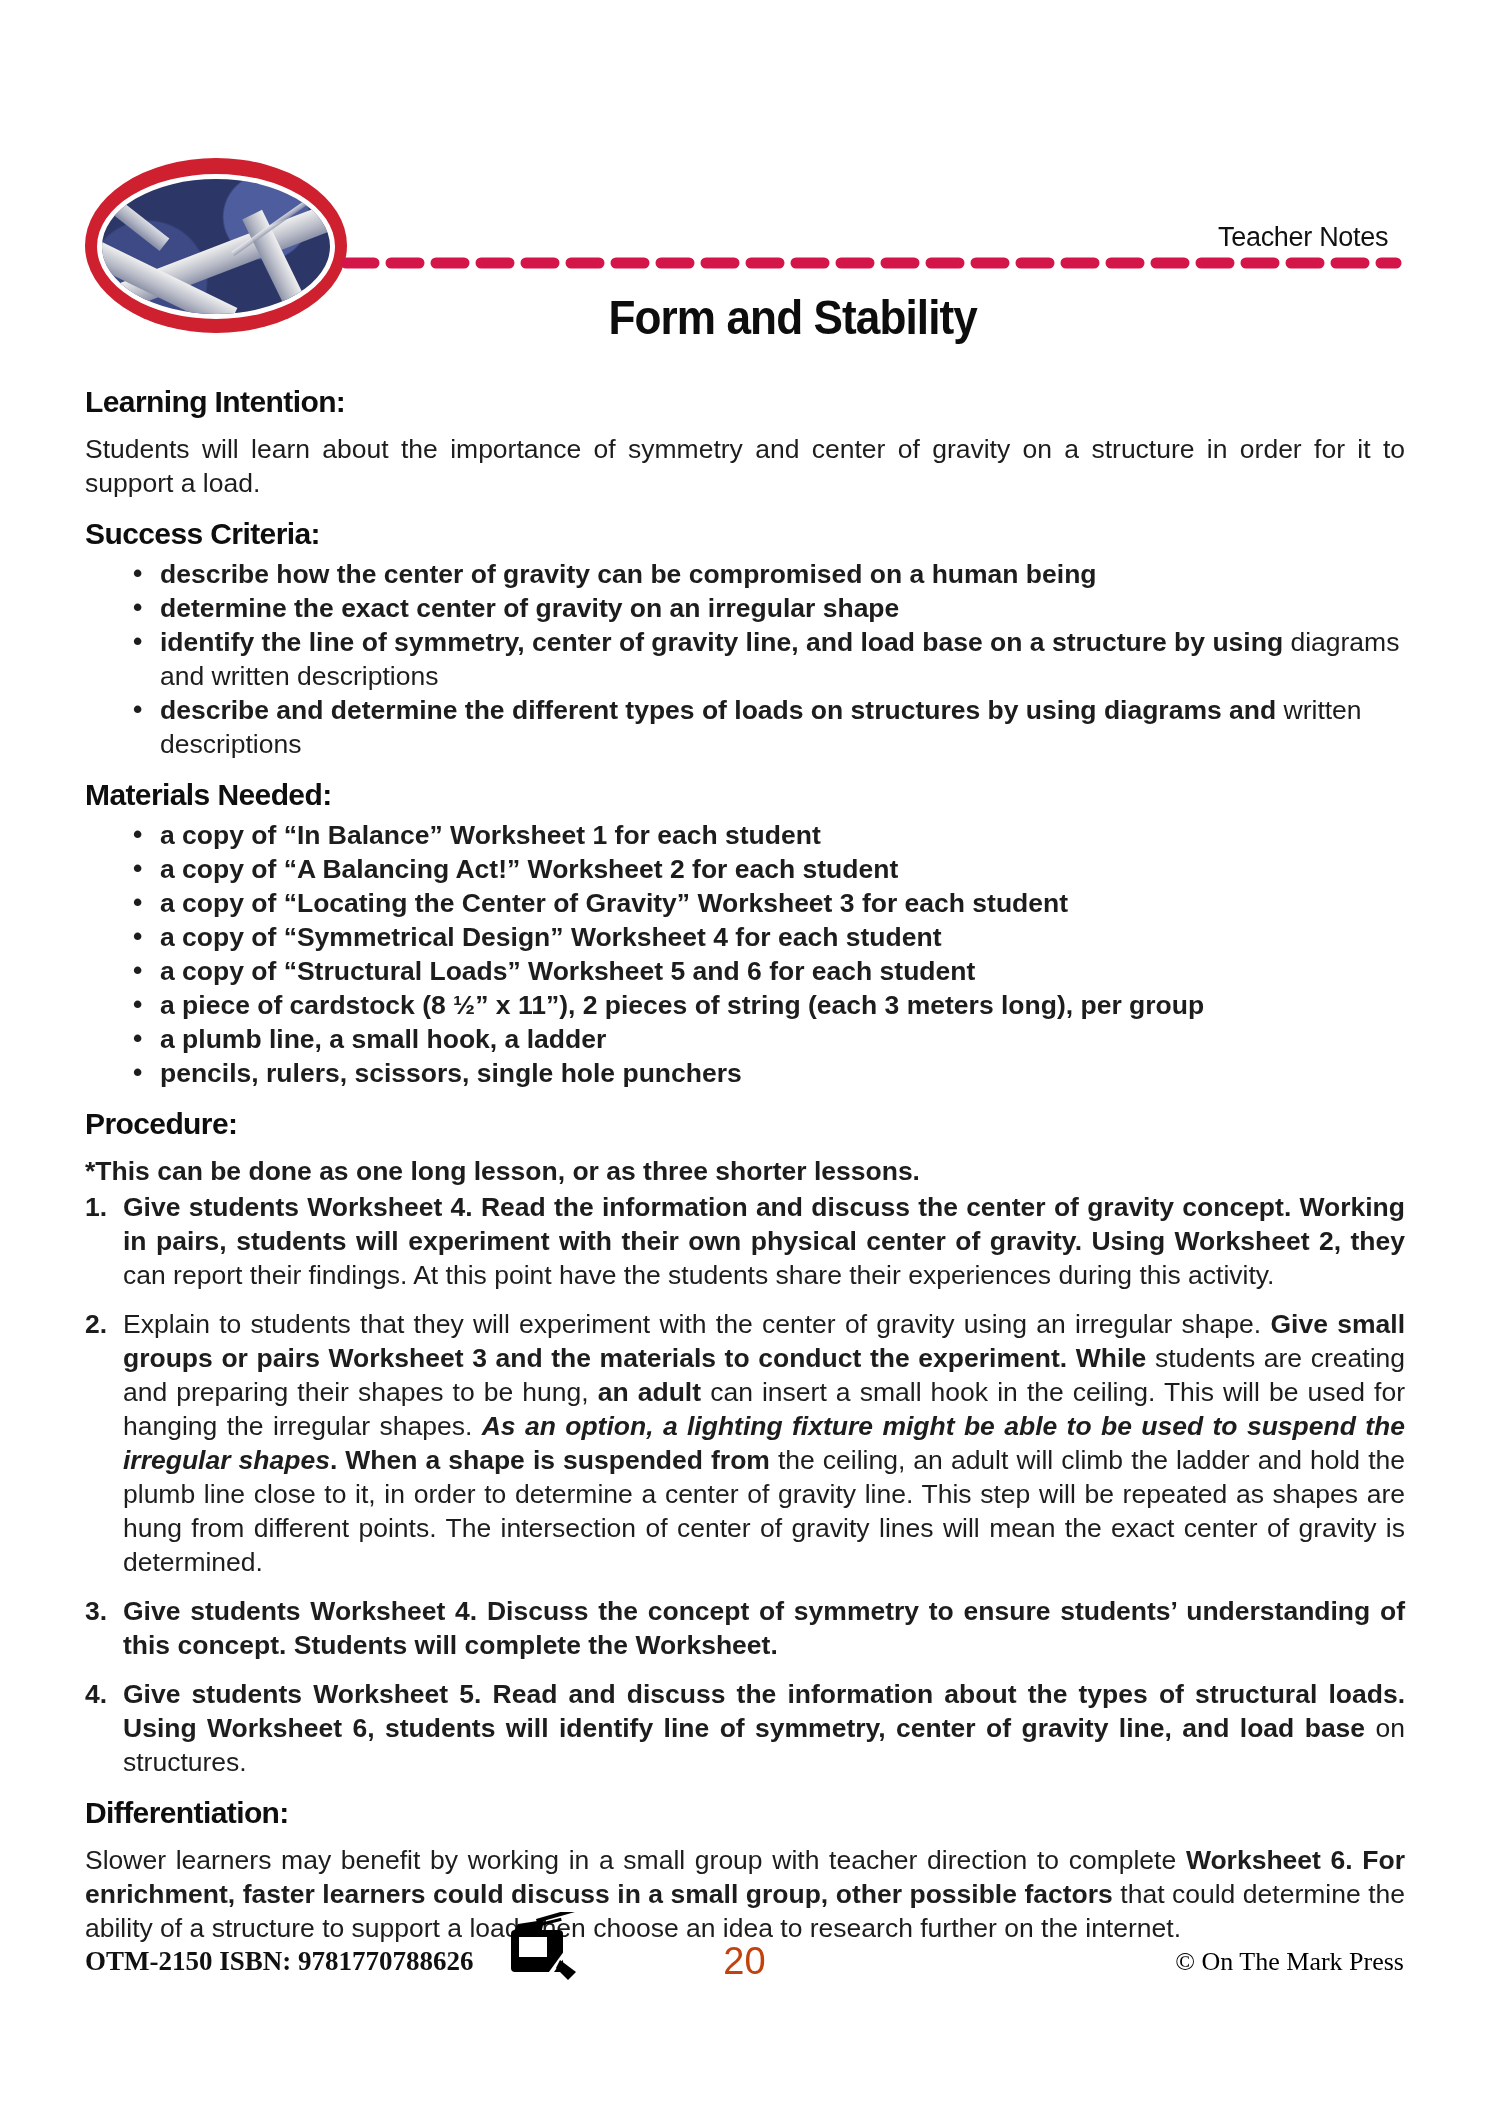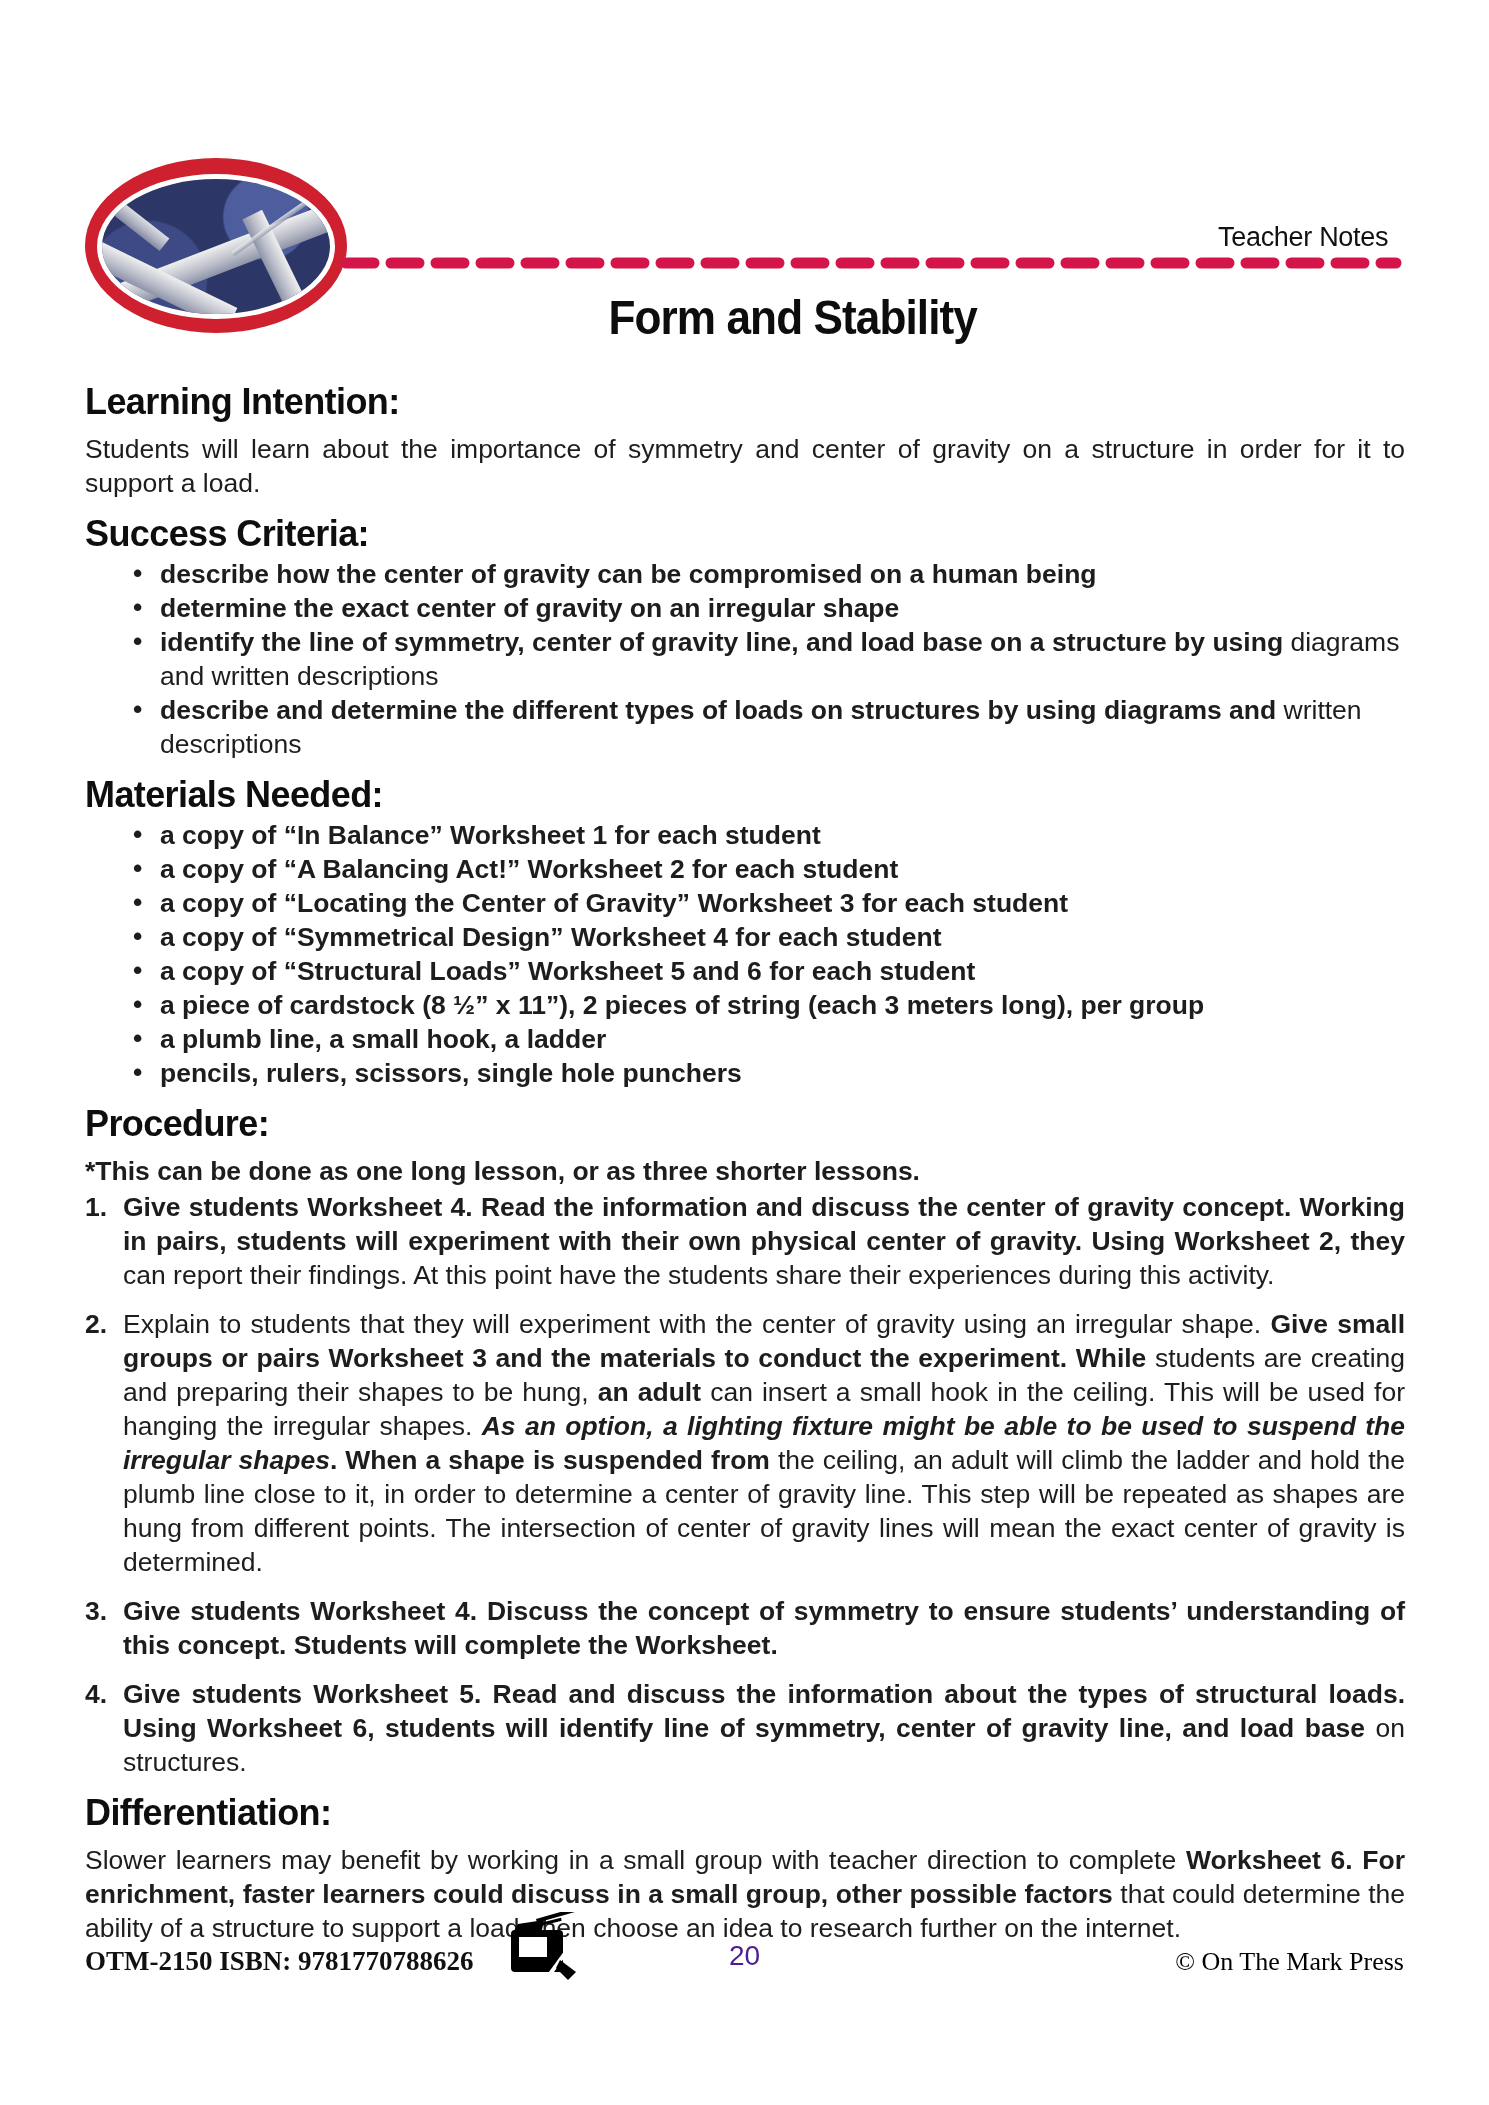--- a/index.html
+++ b/index.html
@@ -38,21 +38,21 @@
   .page-title span{
     display:inline-block; font-size:49px; font-weight:700; letter-spacing:-1px;
     transform:scaleX(.9); transform-origin:center; color:#0d0d0d; white-space:nowrap;
   }
   
   .content{
     position:absolute; left:85px; top:383px; width:1320px;
     font-size:26.5px; line-height:34px;
   }
   .content h2{
-    margin:15px 0 5px 0; font-size:36px; line-height:37px;
+    margin:15px 0 5px 0; font-size:30px; line-height:37px;
     font-weight:700; letter-spacing:-0.6px; color:#0e0e0e;
   }
   .content section:first-child h2{margin-top:0;}
   .content p{margin:12px 0 2px 0; text-align:justify;}
   .content p.no-just{text-align:left;}
   ul.bullets{list-style:none; margin:2px 0 4px 0; padding:0 0 0 75px;}
   ul.bullets li{position:relative; text-align:left;}
   ul.bullets li::before{
     content:"•"; position:absolute; left:-27px; top:-1px; font-size:1em; font-weight:700;
   }
@@ -64,21 +64,21 @@
   .seg-bi{font-weight:700; font-style:italic;}
   
   .footer-code{
     position:absolute; left:85px; top:1946px;
     font-family:"Liberation Serif", serif; font-weight:700; font-size:27px; color:#111;
     white-space:nowrap;
   }
   .footer-icon{position:absolute; left:498px; top:1912px; width:84px; height:84px;}
   .footer-page{
     position:absolute; left:0; top:1940px; width:100%; text-align:center;
-    font-size:28px; color:#4c1d95;
+    font-size:38px; color:#c2410c;
   }
   .footer-copy{
     position:absolute; right:85px; top:1947px;
     font-family:Liberation Serif, serif; font-size:26px; color:#000000; white-space:nowrap;
   }
 </style>
 </head>
 <body>
 
 <div class="page">

